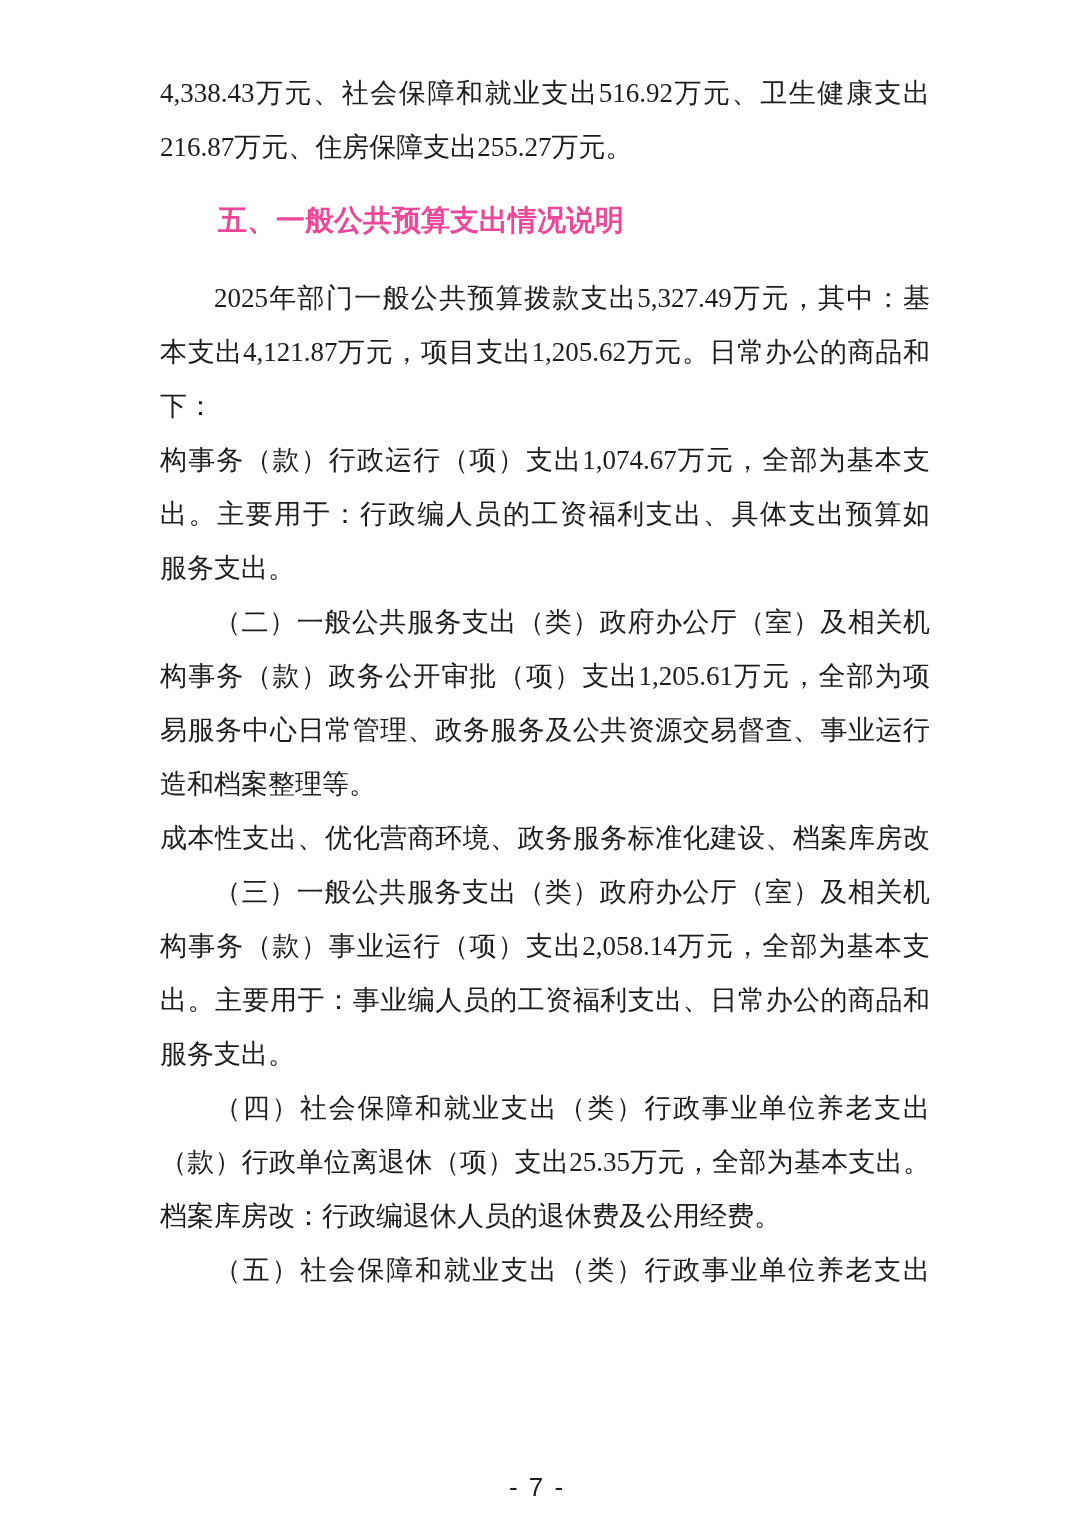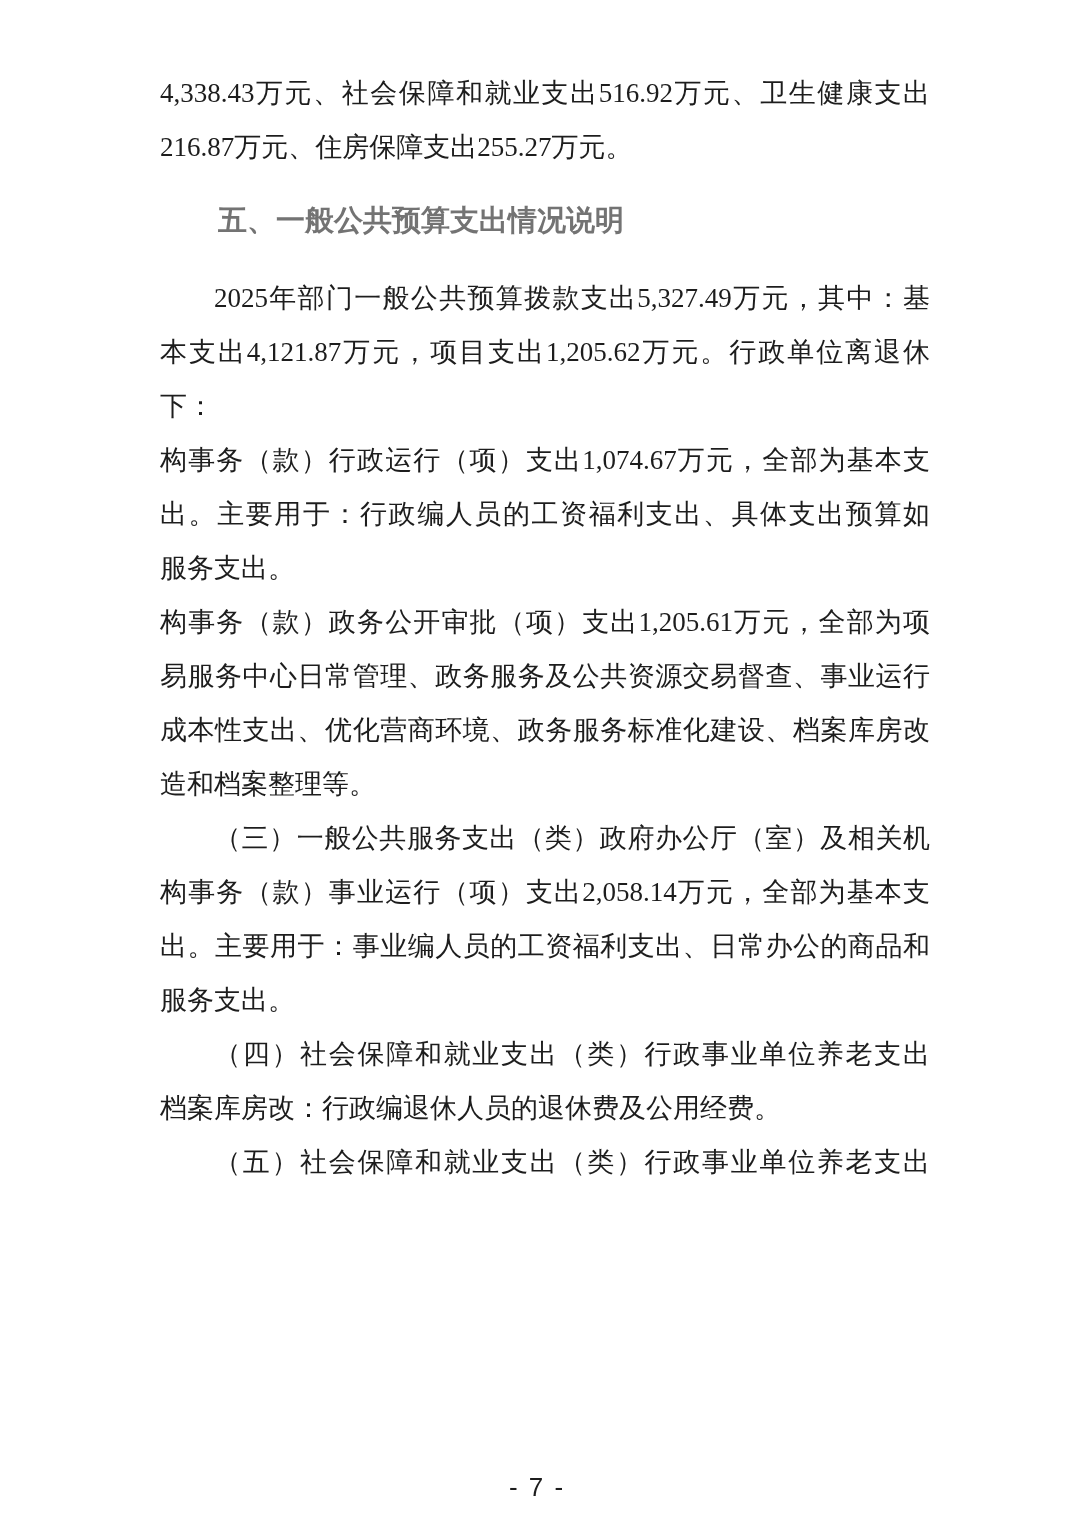--- a/index.html
+++ b/index.html
@@ -41,21 +41,21 @@
     text-indent: 2em;
   }
   .heading {
     font-family: "Liberation Sans", "DejaVu Sans", sans-serif;
     font-weight: bold;
     font-size: 29px;
     line-height: 54px;
     text-indent: 2em;
     margin-top: 19px;
     margin-bottom: 24px;
-    color: #737373;
+    color: #ec4899;
     text-align: left;
   }
   .footer {
     position: absolute;
     left: 0;
     top: 1472px;
     width: 1074px;
     text-align: center;
     font-family: "Liberation Sans", "DejaVu Sans", sans-serif;
     font-size: 26px;
@@ -68,42 +68,44 @@
 
 <div class="page">
   <div class="text-block">
       <div class="para">
         <div class="line">4,338.43万元、社会保障和就业支出516.92万元、卫生健康支出</div>
         <div class="line lastline">216.87万元、住房保障支出255.27万元。</div>
       </div>
       <div class="heading">五、一般公共预算支出情况说明</div>
       <div class="para">
         <div class="line indent">2025年部门一般公共预算拨款支出5,327.49万元，其中：基</div>
-        <div class="line">本支出4,121.87万元，项目支出1,205.62万元。行政单位离退休</div>
+        <div class="line">本支出4,121.87万元，项目支出1,205.62万元。日常办公的商品和</div>
         <div class="line lastline">下：</div>
       </div>
       <div class="para">
         <div class="line">构事务（款）行政运行（项）支出1,074.67万元，全部为基本支</div>
         <div class="line">出。主要用于：行政编人员的工资福利支出、具体支出预算如</div>
         <div class="line lastline">服务支出。</div>
       </div>
       <div class="para">
+        <div class="line indent">（二）一般公共服务支出（类）政府办公厅（室）及相关机</div>
         <div class="line">构事务（款）政务公开审批（项）支出1,205.61万元，全部为项</div>
         <div class="line">易服务中心日常管理、政务服务及公共资源交易督查、事业运行</div>
+        <div class="line lastline">造和档案整理等。</div>
         <div class="line">成本性支出、优化营商环境、政务服务标准化建设、档案库房改</div>
-        <div class="line lastline">造和档案整理等。</div>
       </div>
       <div class="para">
         <div class="line indent">（三）一般公共服务支出（类）政府办公厅（室）及相关机</div>
         <div class="line">构事务（款）事业运行（项）支出2,058.14万元，全部为基本支</div>
         <div class="line">出。主要用于：事业编人员的工资福利支出、日常办公的商品和</div>
         <div class="line lastline">服务支出。</div>
       </div>
       <div class="para">
         <div class="line indent">（四）社会保障和就业支出（类）行政事业单位养老支出</div>
+        <div class="line">（款）行政单位离退休（项）支出25.35万元，全部为基本支出。</div>
         <div class="line lastline">档案库房改：行政编退休人员的退休费及公用经费。</div>
       </div>
       <div class="para">
         <div class="line indent">（五）社会保障和就业支出（类）行政事业单位养老支出</div>
       </div>
     </div>
   <div class="footer">- 7 -</div>
 </div>
 
 </body></html>

